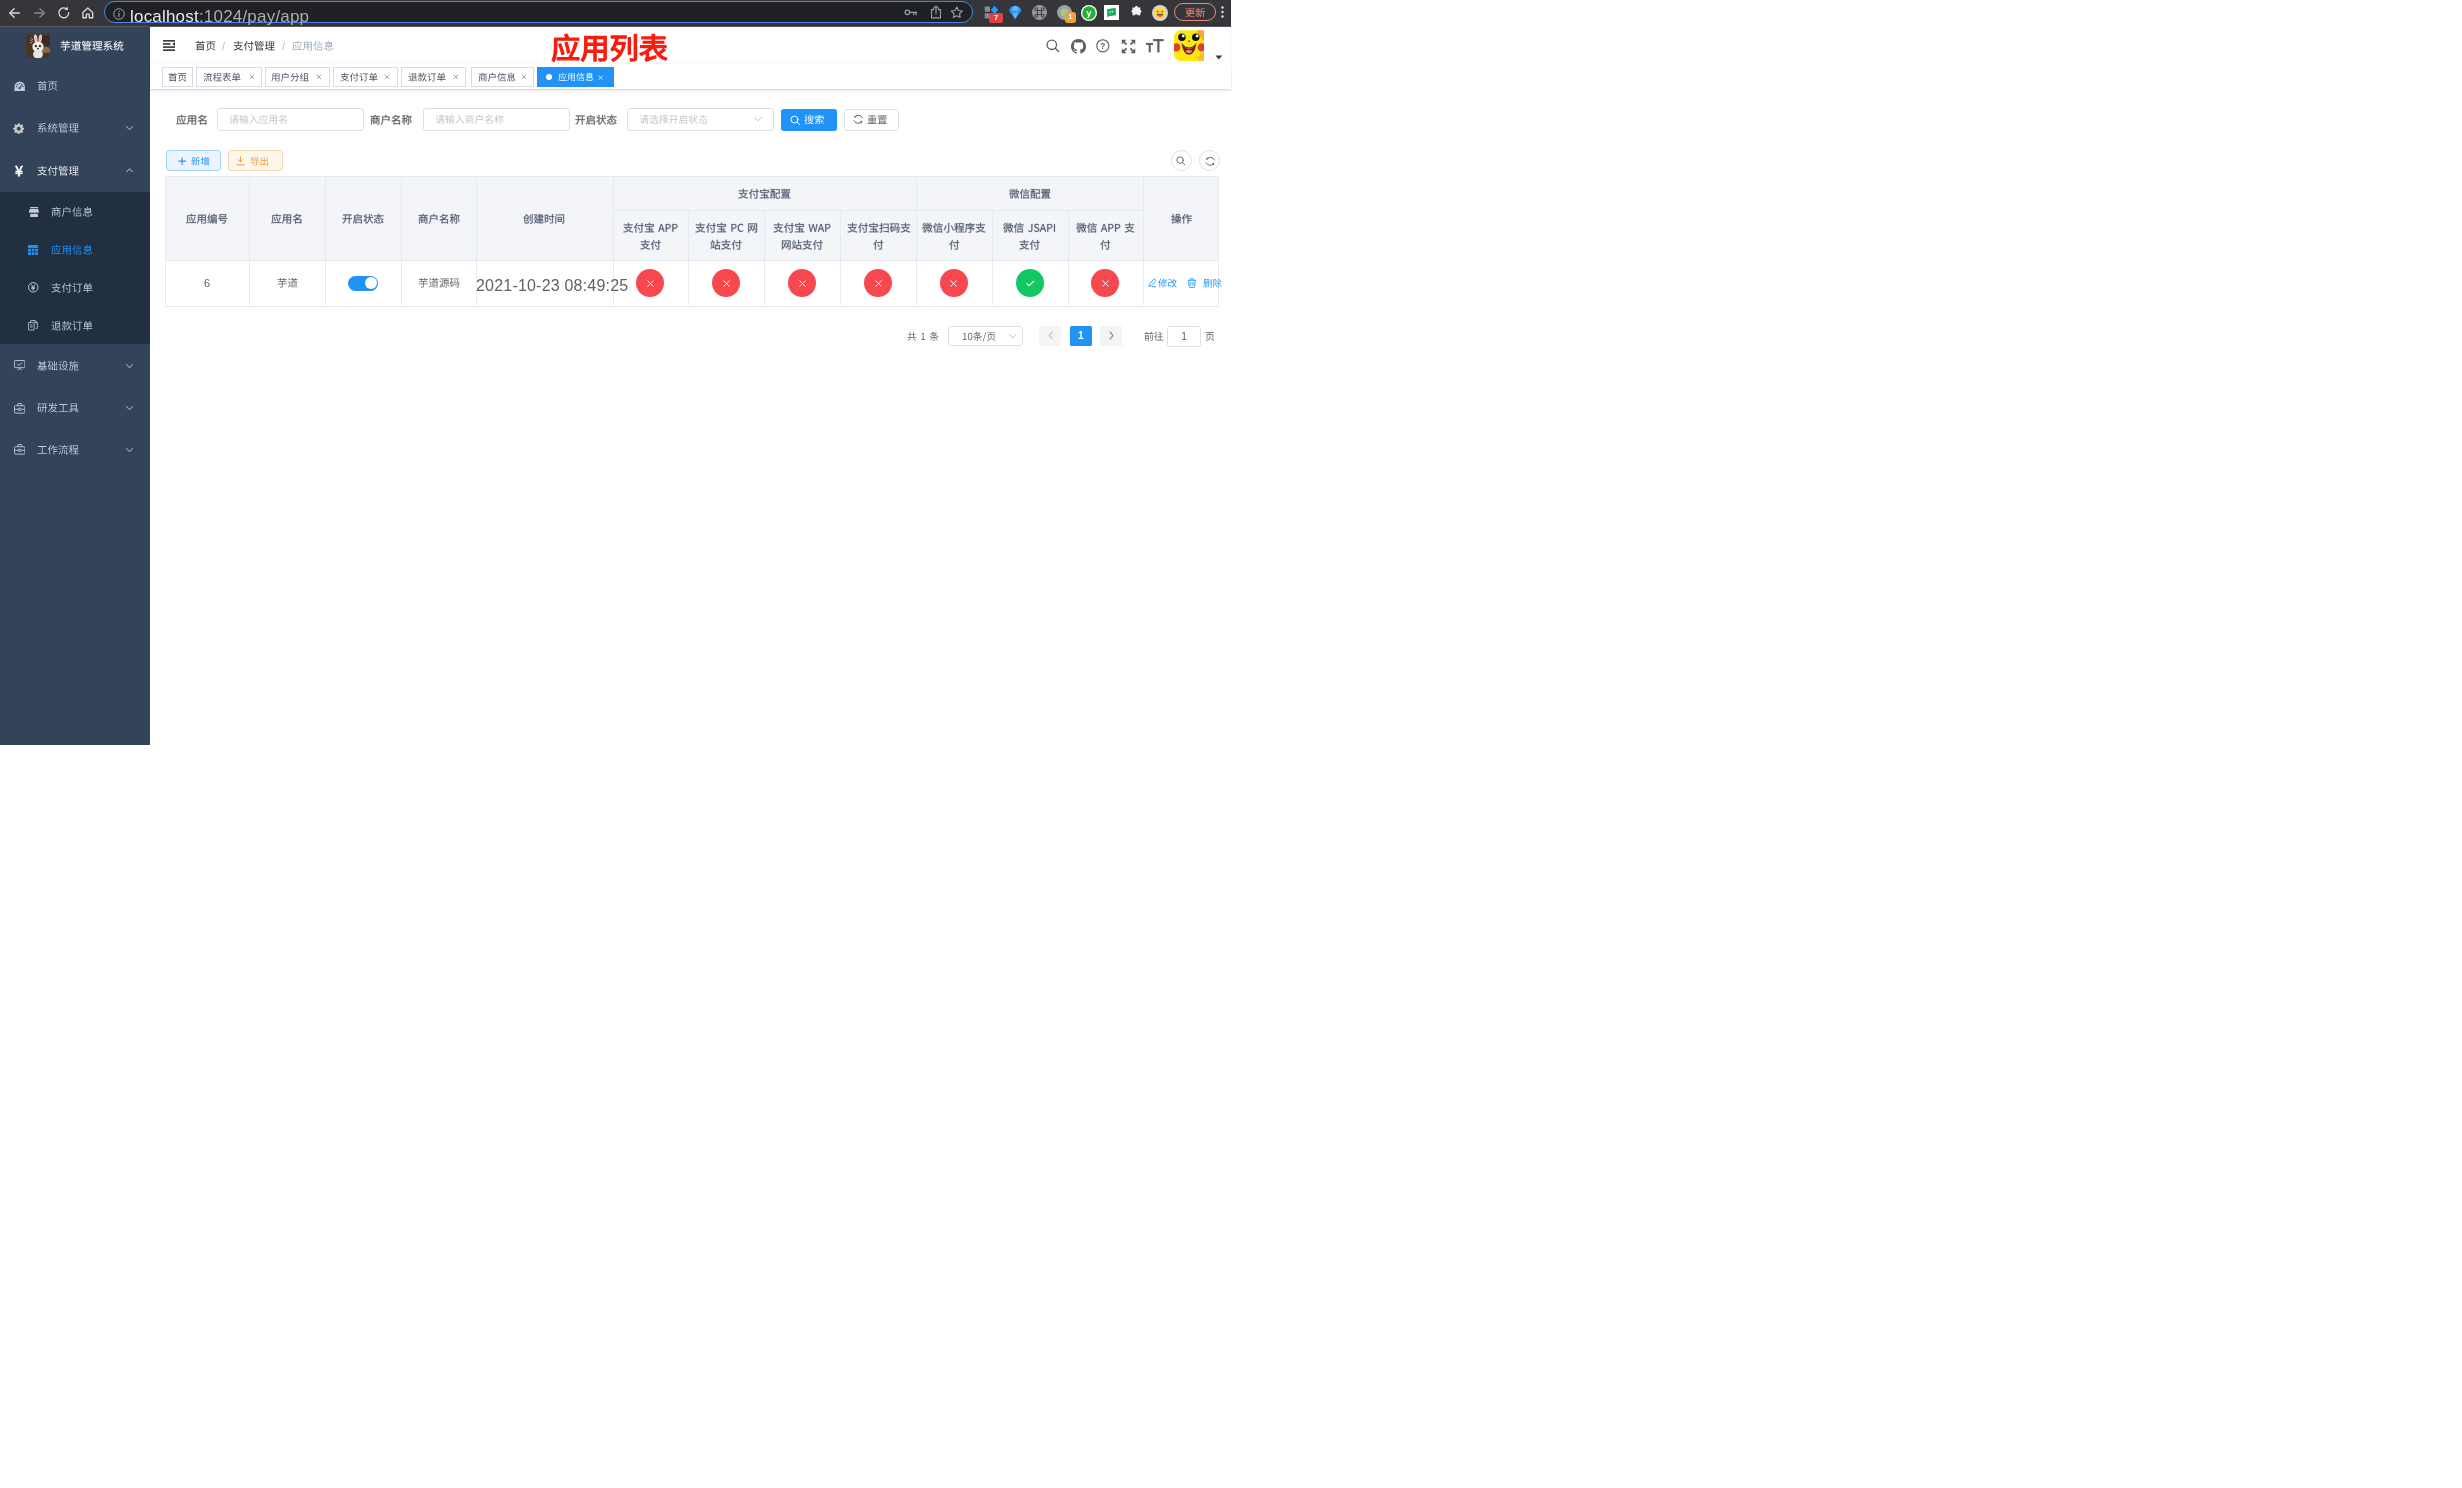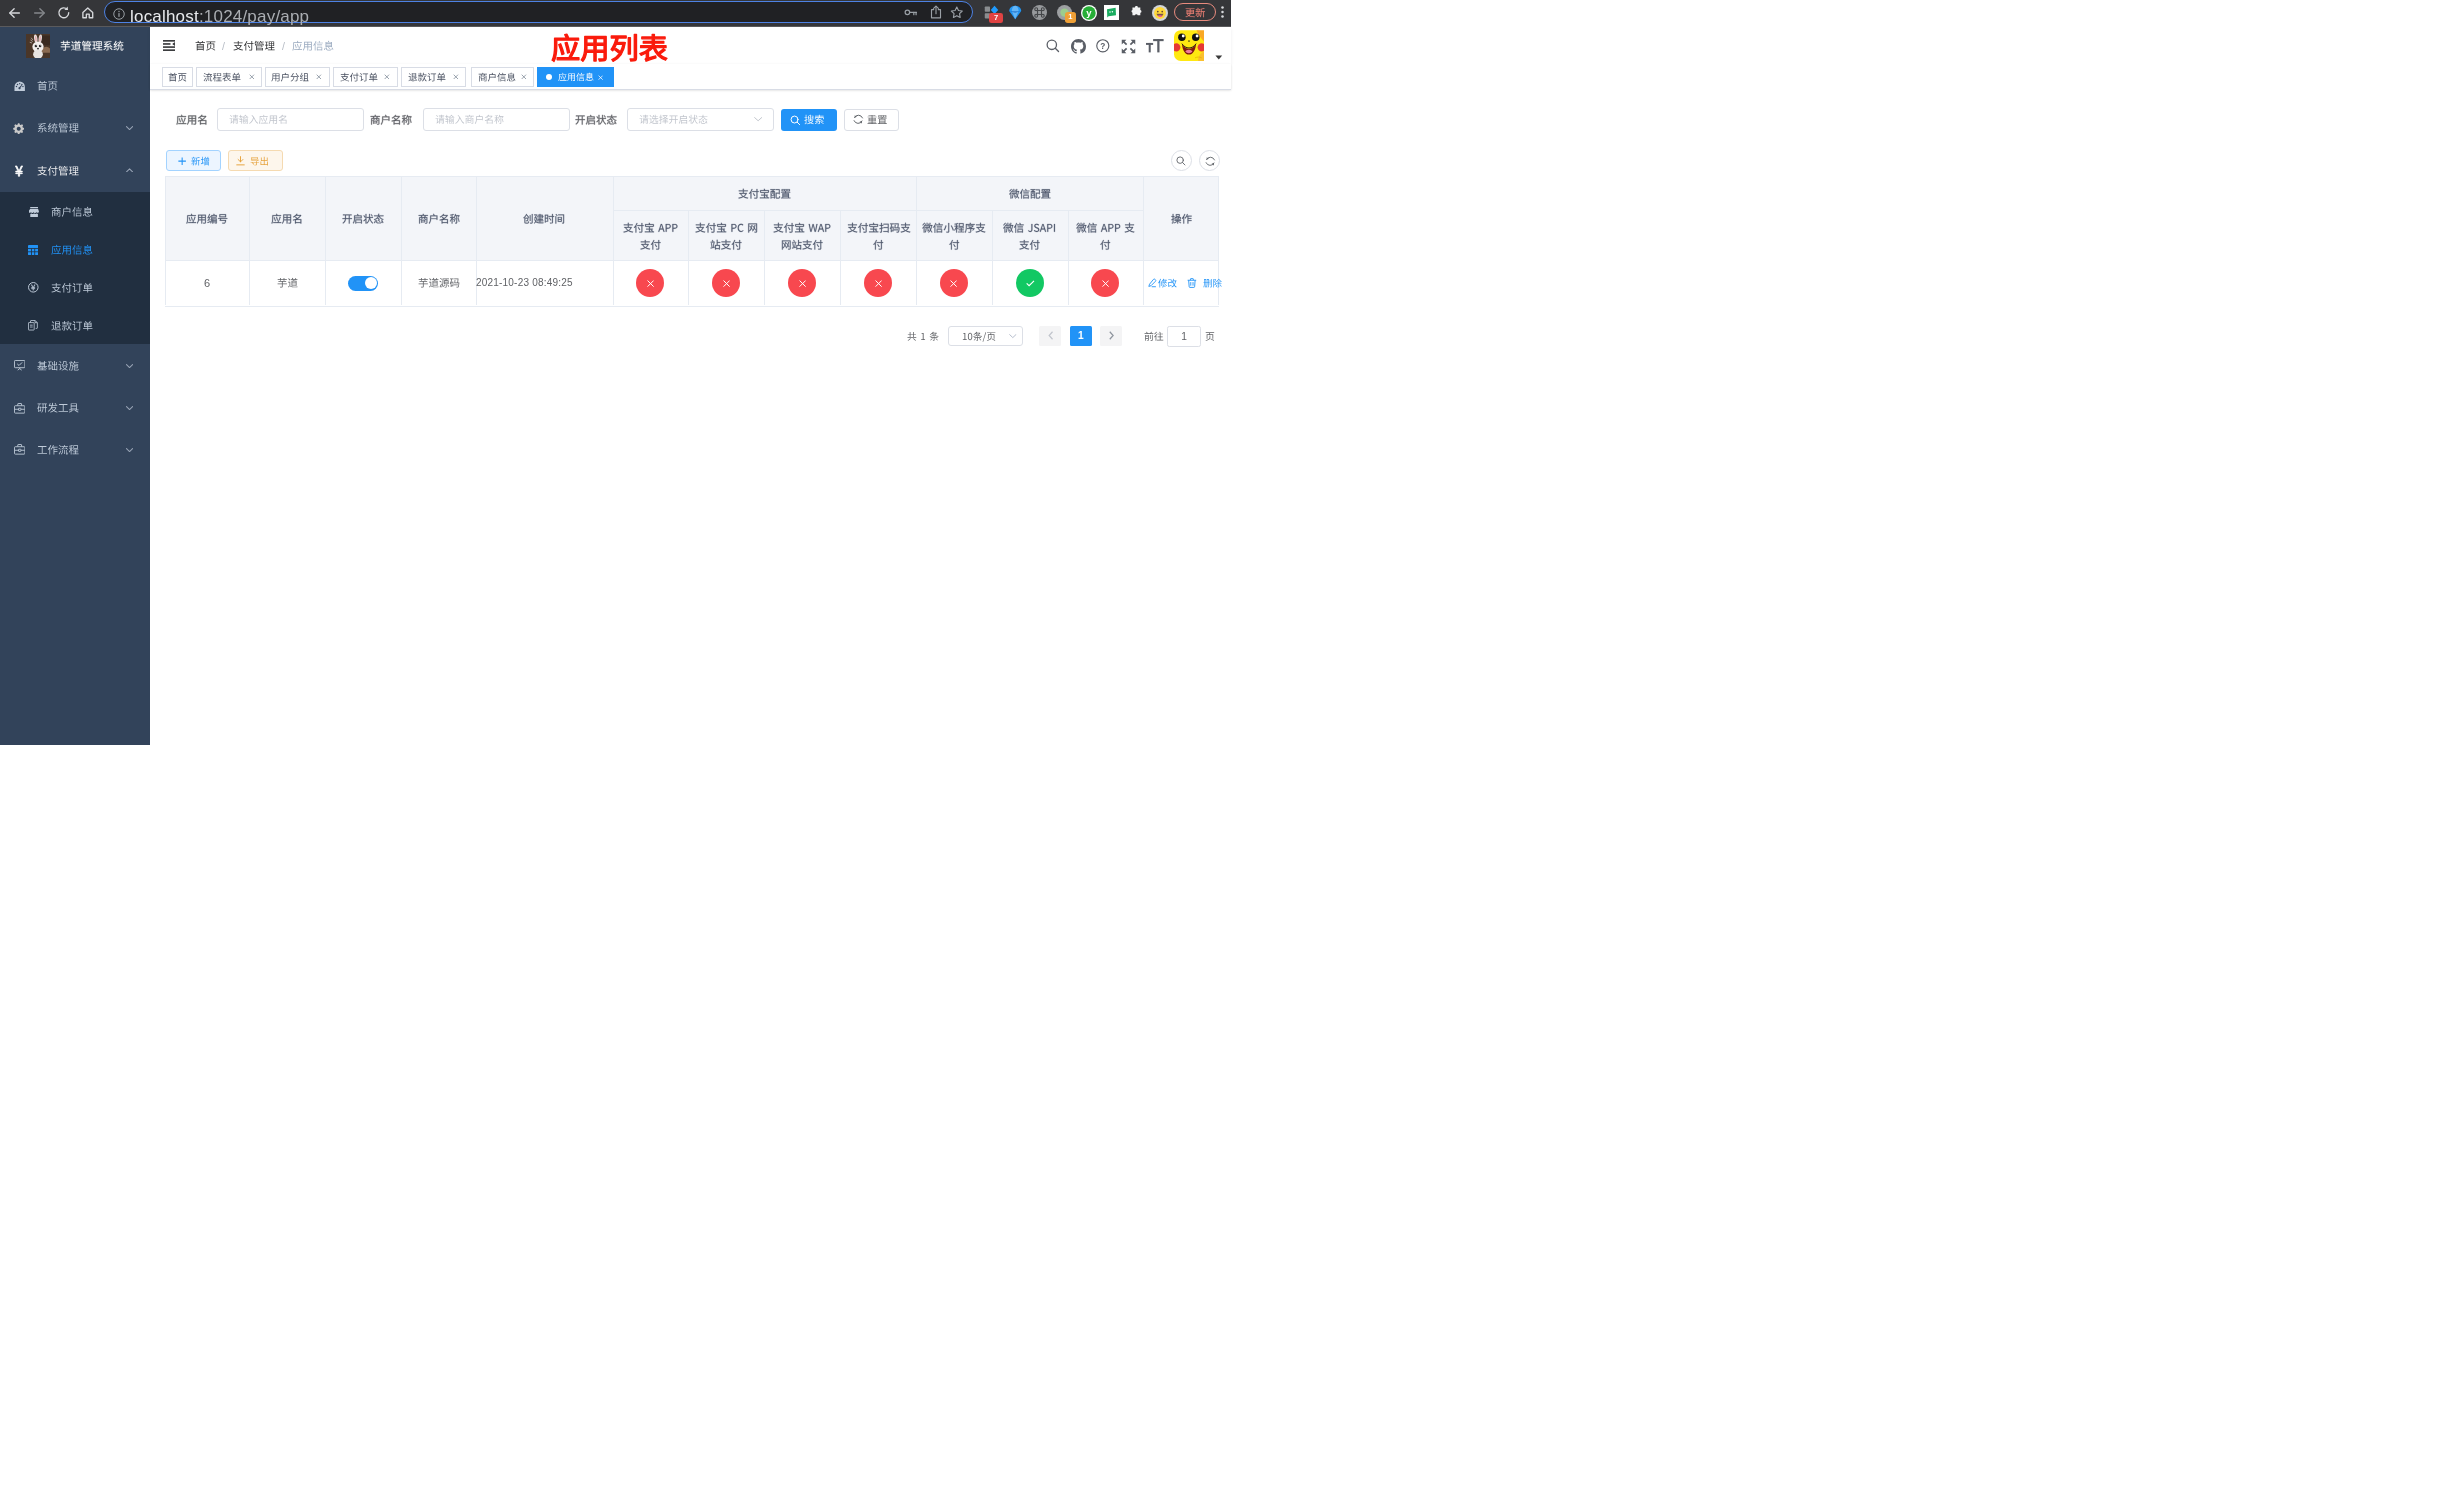--- a/index.html
+++ b/index.html
@@ -922,21 +922,21 @@
 <div class="ab" style="left:348px;top:276px;width:30px;height:15px;border-radius:7.6px;background:#2193f7"></div>
 <div class="ab" style="left:365px;top:277px;width:12px;height:12px;border-radius:50%;background:#fff"></div>
 <svg class="t " style="left:418px;top:277px" width="42" height="13.8" viewBox="0 0 56.00 18.20">
     <g transform="translate(0,12.88) scale(0.01400)" fill="#606266">
       <use href="#g828B" x="0"></use>
       <use href="#g9053" x="1000"></use>
       <use href="#g6E90" x="2000"></use>
       <use href="#g7801" x="3000"></use>
     </g>
   </svg>
-<div class="lat" style="left:476px;top:277px;width:136px;text-align:left;font-size:10px;color:#606266;letter-spacing:0.2px">2021-10-23 08:49:25</div>
+<div class="lat" style="left:476px;top:277px;width:136px;text-align:right;font-size:16px;color:#606266;letter-spacing:0.2px">2021-10-23 08:49:25</div>
 <div class="ab" style="left:636px;top:269px;width:28px;height:28px;border-radius:50%;background:#f8484f"></div>
 <svg class="ab" style="left:647px;top:280px" width="7.2" height="7.2" viewBox="0 0 9.5 9.5">
     <path d="M0.7 0.7 8.8 8.8 M8.8 0.7 0.7 8.8" stroke="#fff" stroke-width="1.3"></path>
   </svg>
 <div class="ab" style="left:712px;top:269px;width:28px;height:28px;border-radius:50%;background:#f8484f"></div>
 <svg class="ab" style="left:723px;top:280px" width="7.2" height="7.2" viewBox="0 0 9.5 9.5">
     <path d="M0.7 0.7 8.8 8.8 M8.8 0.7 0.7 8.8" stroke="#fff" stroke-width="1.3"></path>
   </svg>
 <div class="ab" style="left:788px;top:269px;width:28px;height:28px;border-radius:50%;background:#f8484f"></div>
 <svg class="ab" style="left:799px;top:280px" width="7.2" height="7.2" viewBox="0 0 9.5 9.5">

